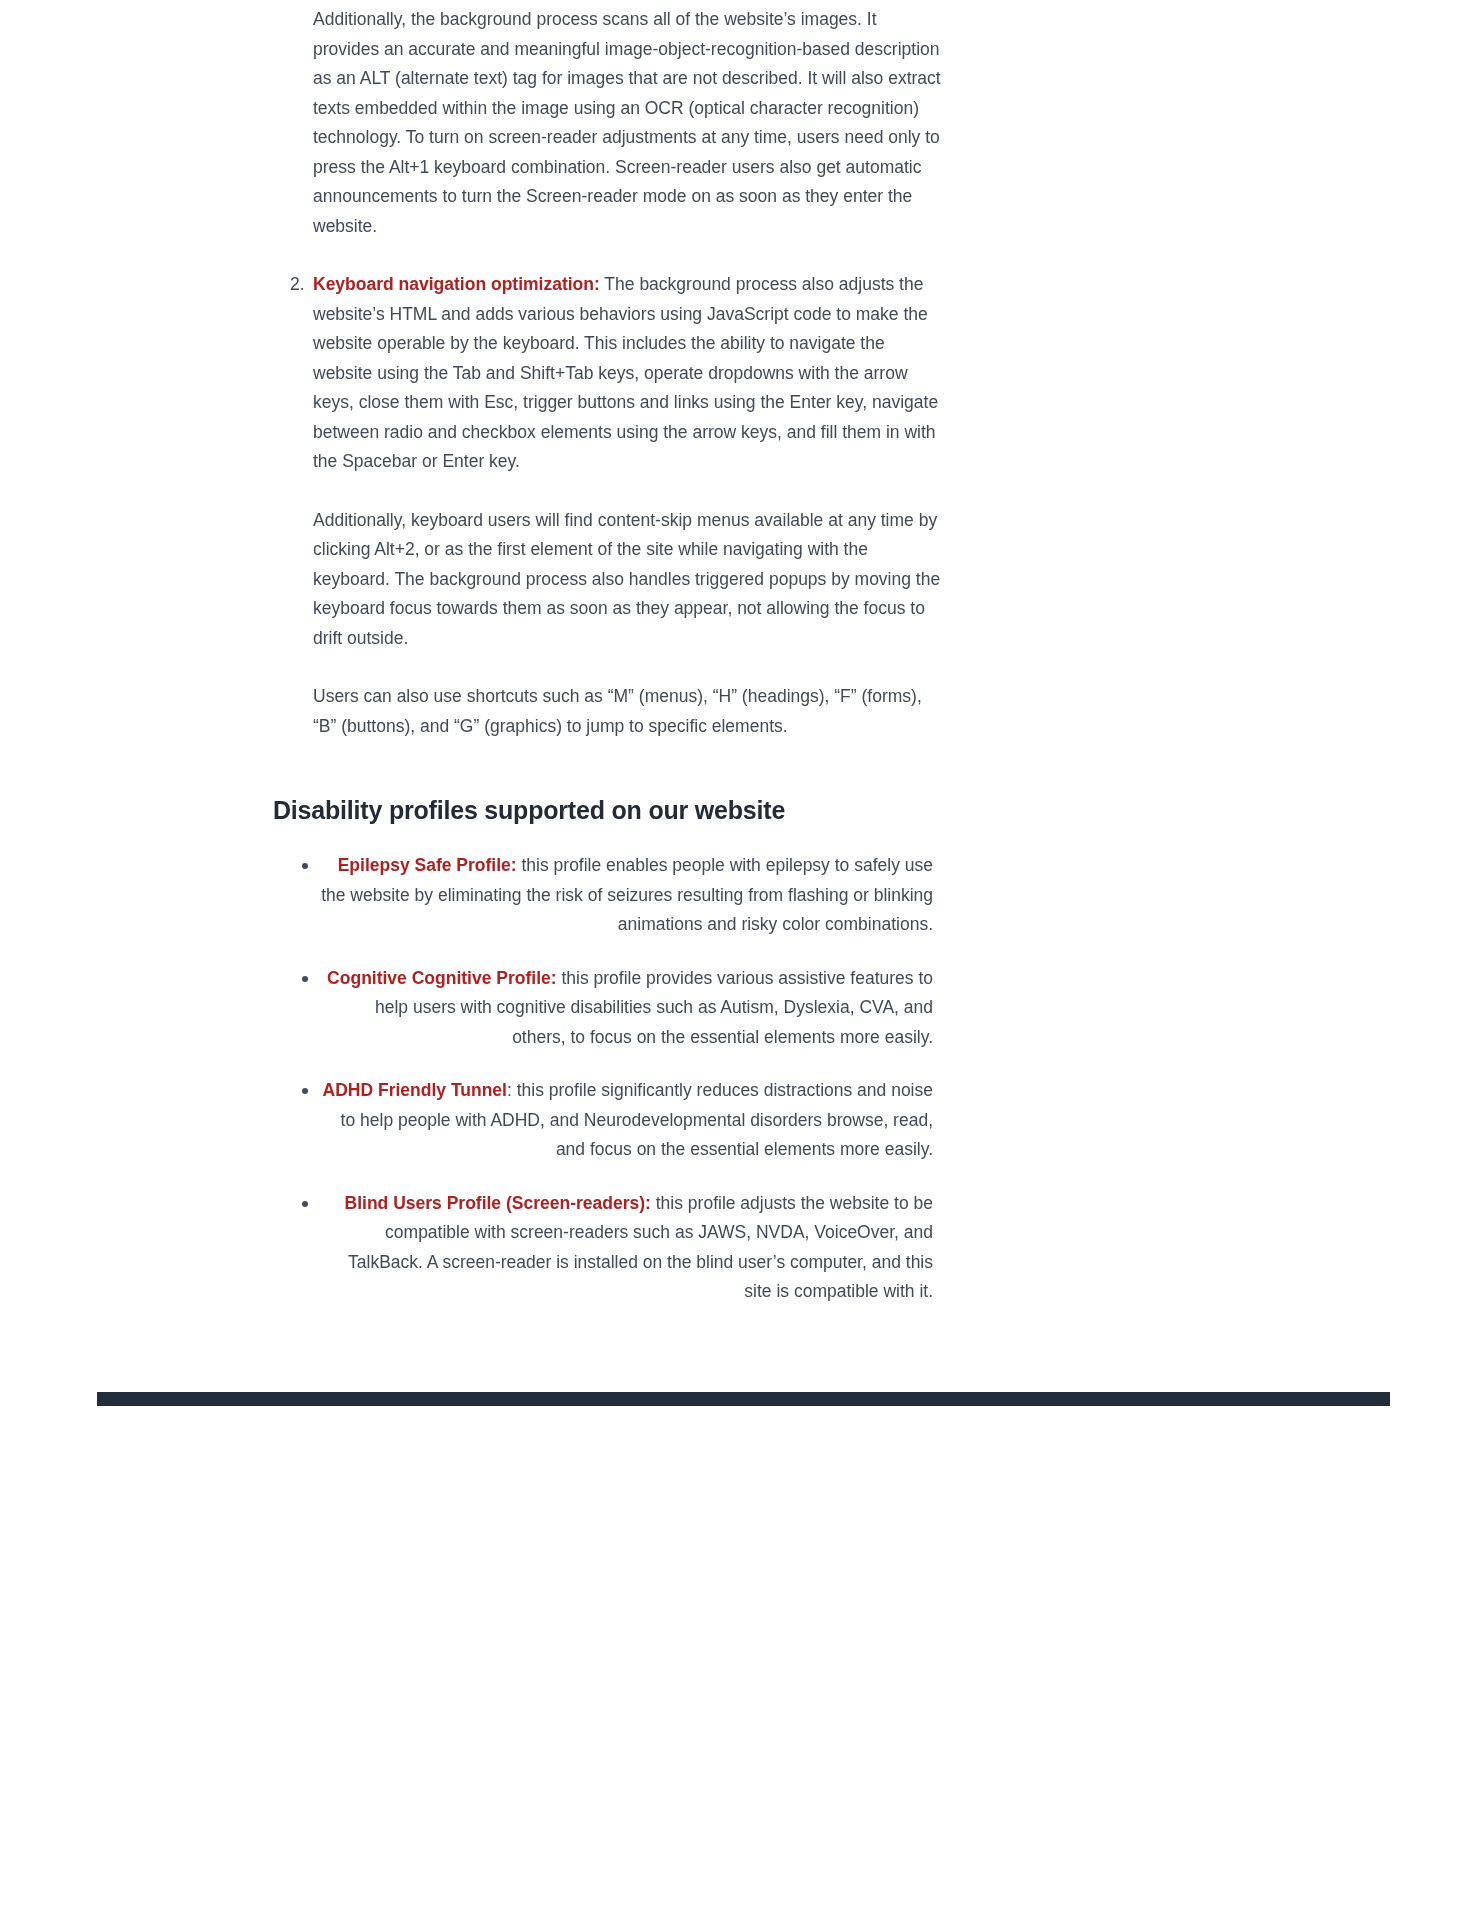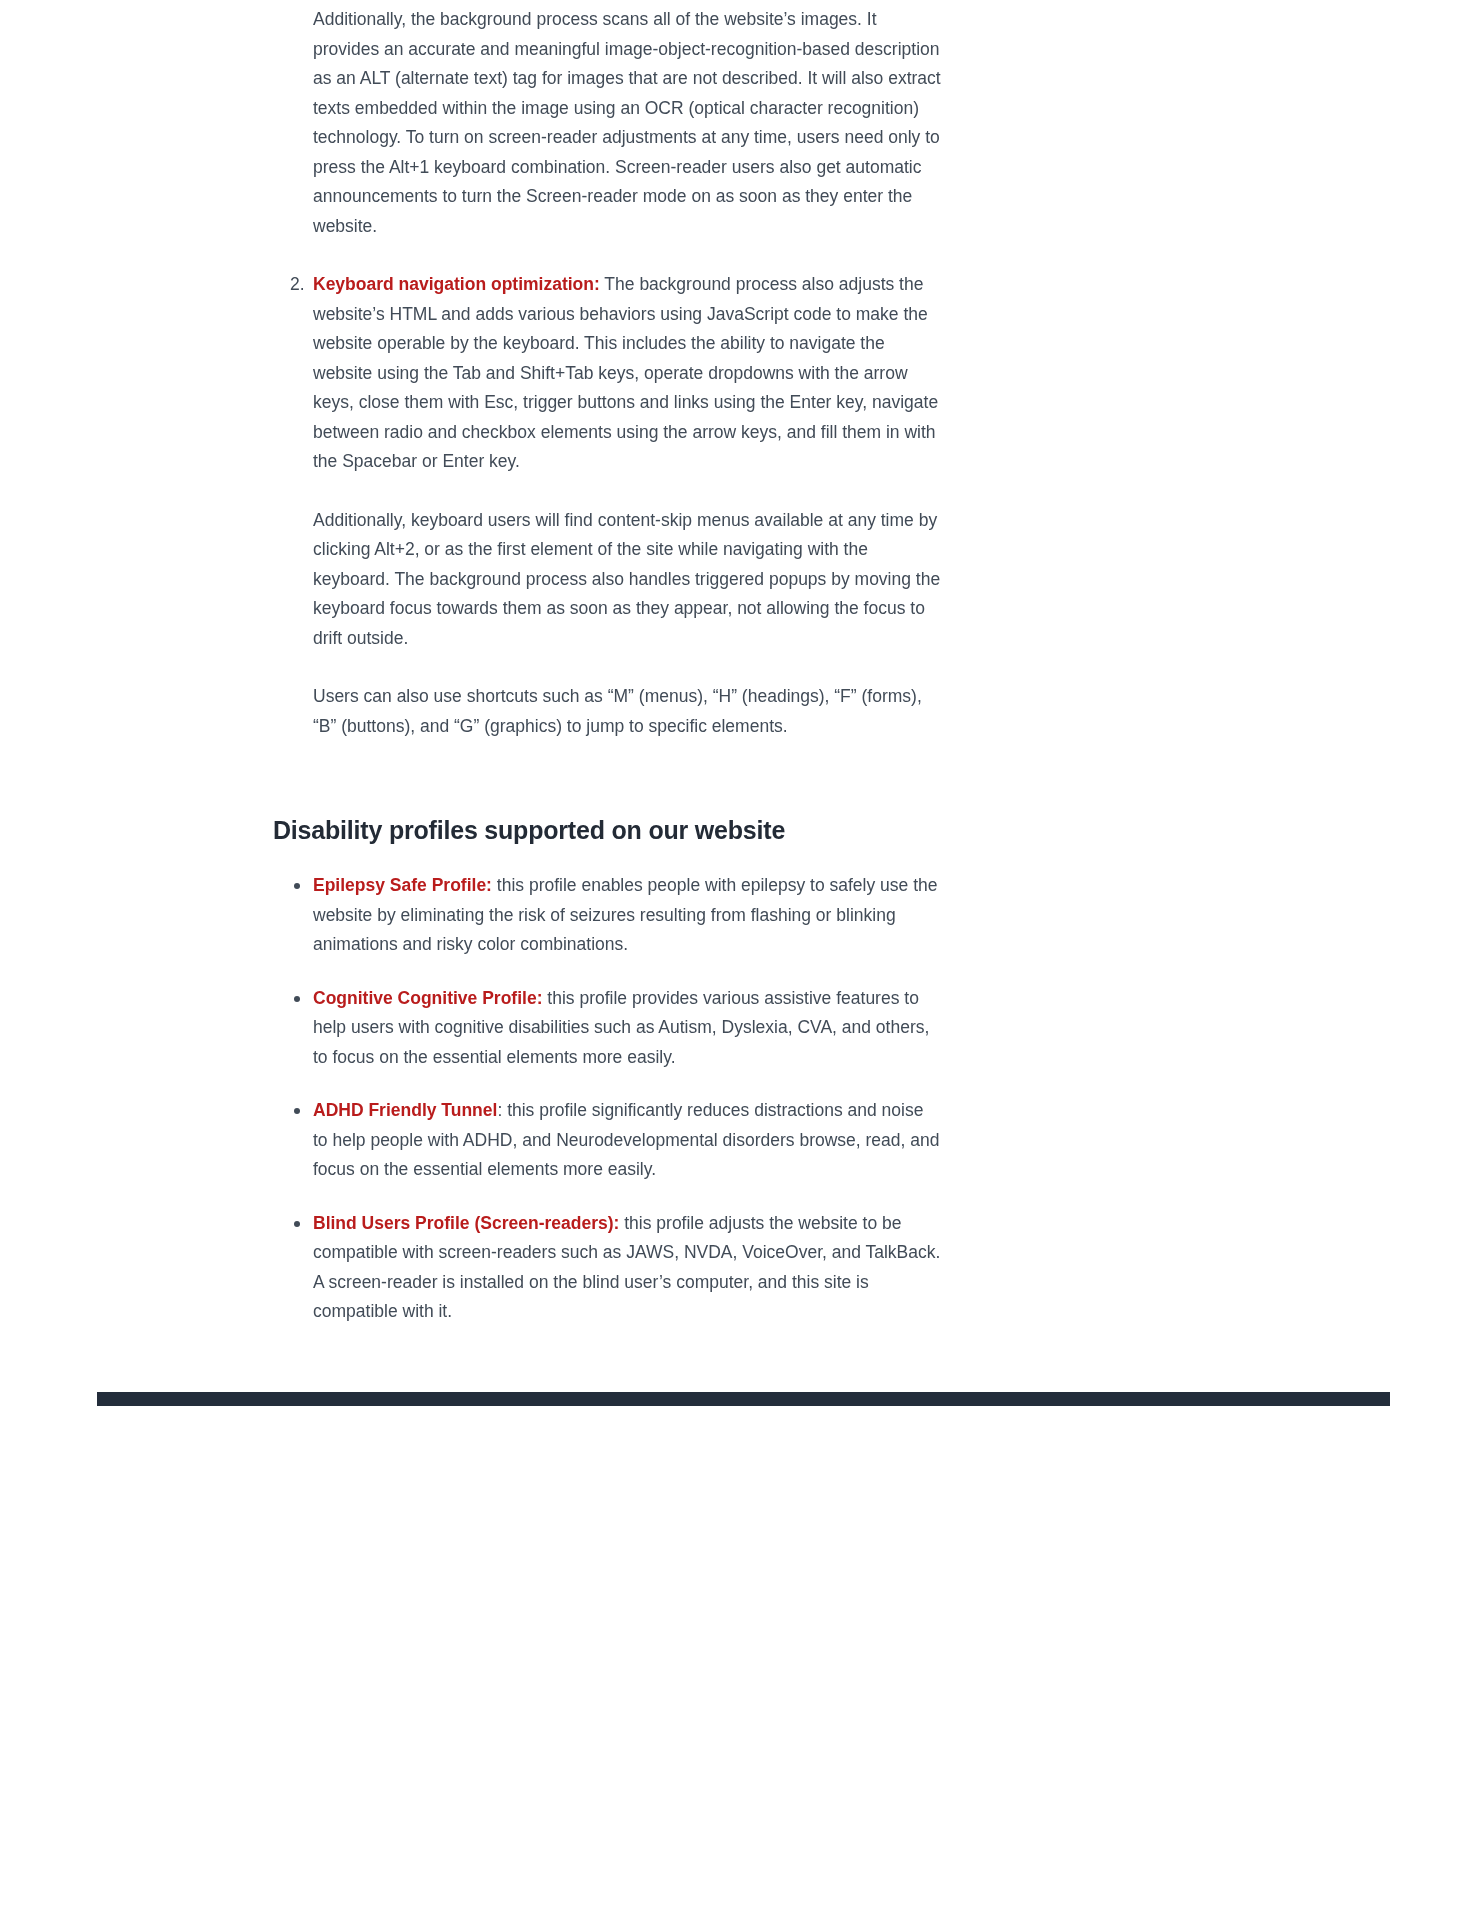--- a/index.html
+++ b/index.html
@@ -36,29 +36,29 @@
     position: relative;
     margin: 23px 0 0 40px;
   }
   .num-marker {
     position: absolute;
     left: -23px;
     top: 0;
   }
 
   h2.section-heading {
-    margin: 72px 0 24px 0;
+    margin: 52px 0 24px 0;
     font-size: 25px;
     line-height: 34px;
     font-weight: 700;
     color: #232b36;
     letter-spacing: -0.2px;
   }
 
-  .profiles { margin: 0; padding: 0; list-style: none; }
+  .profiles { margin: 8px; padding: 0; list-style: none; text-align: right; }
   .profile-item {
     position: relative;
     margin: 0 0 24px 40px;
   }
   .bullet-dot {
     position: absolute;
     left: -19px;
     top: 12px;
     width: 6px;
     height: 6px;

